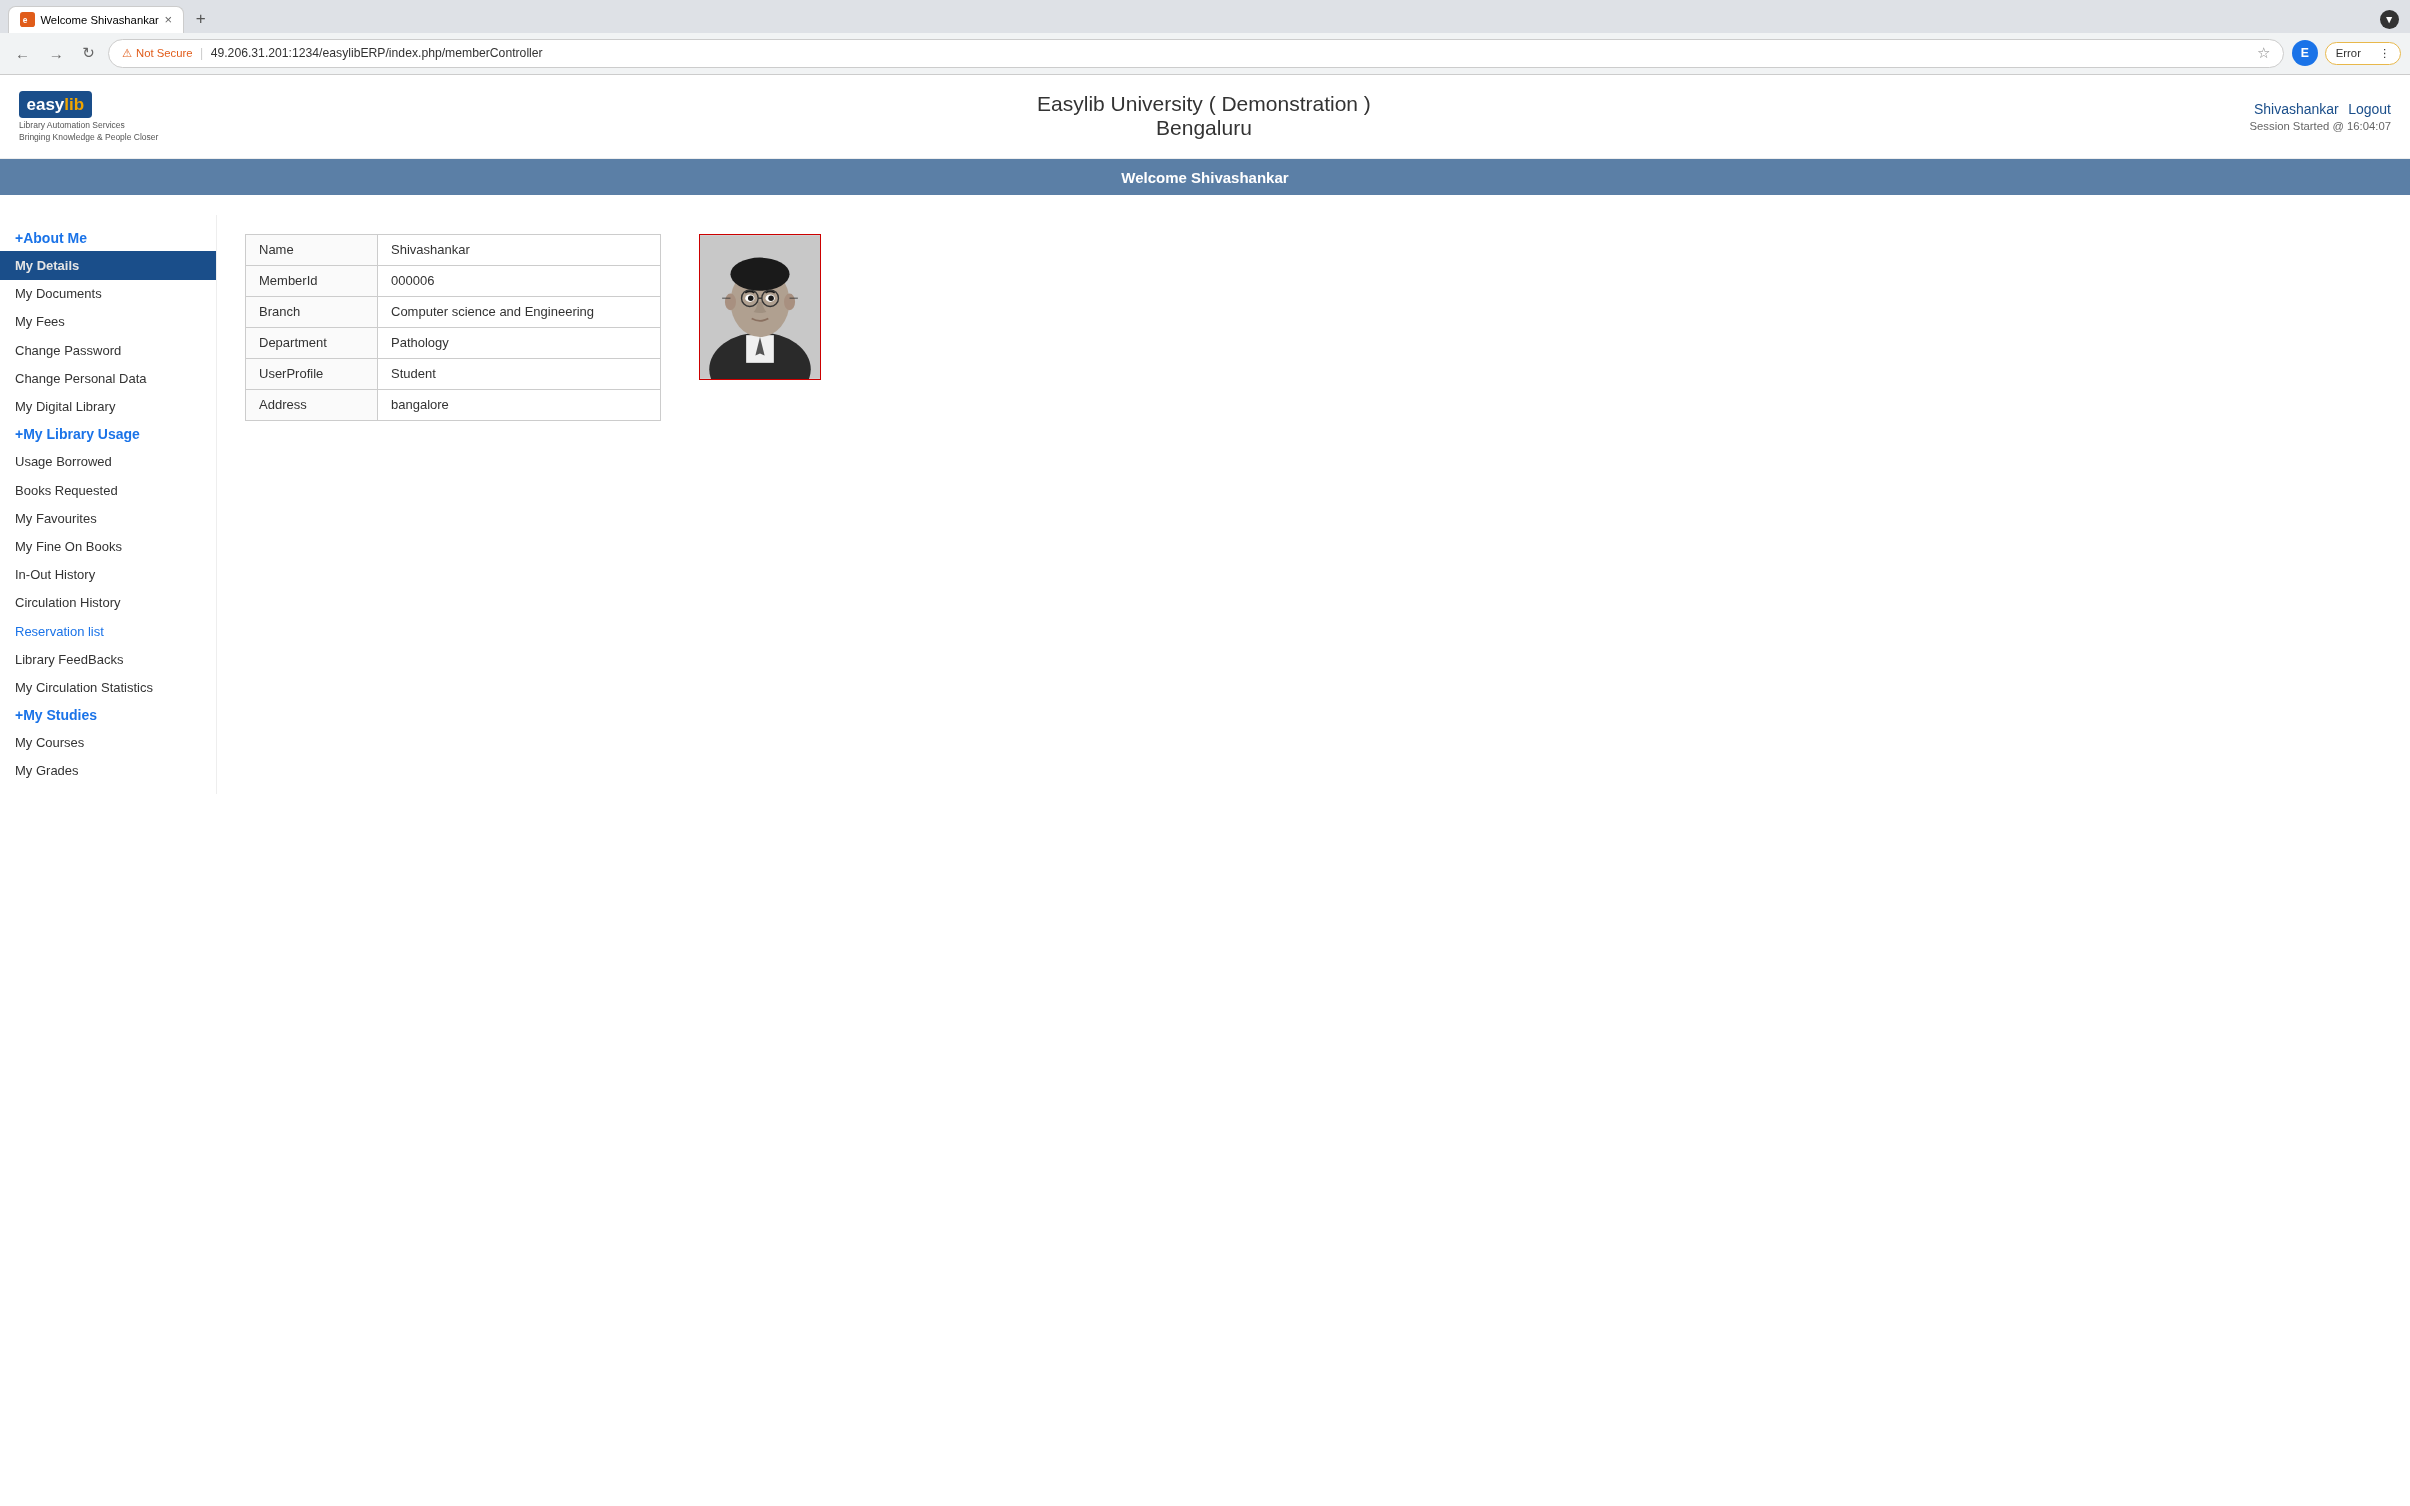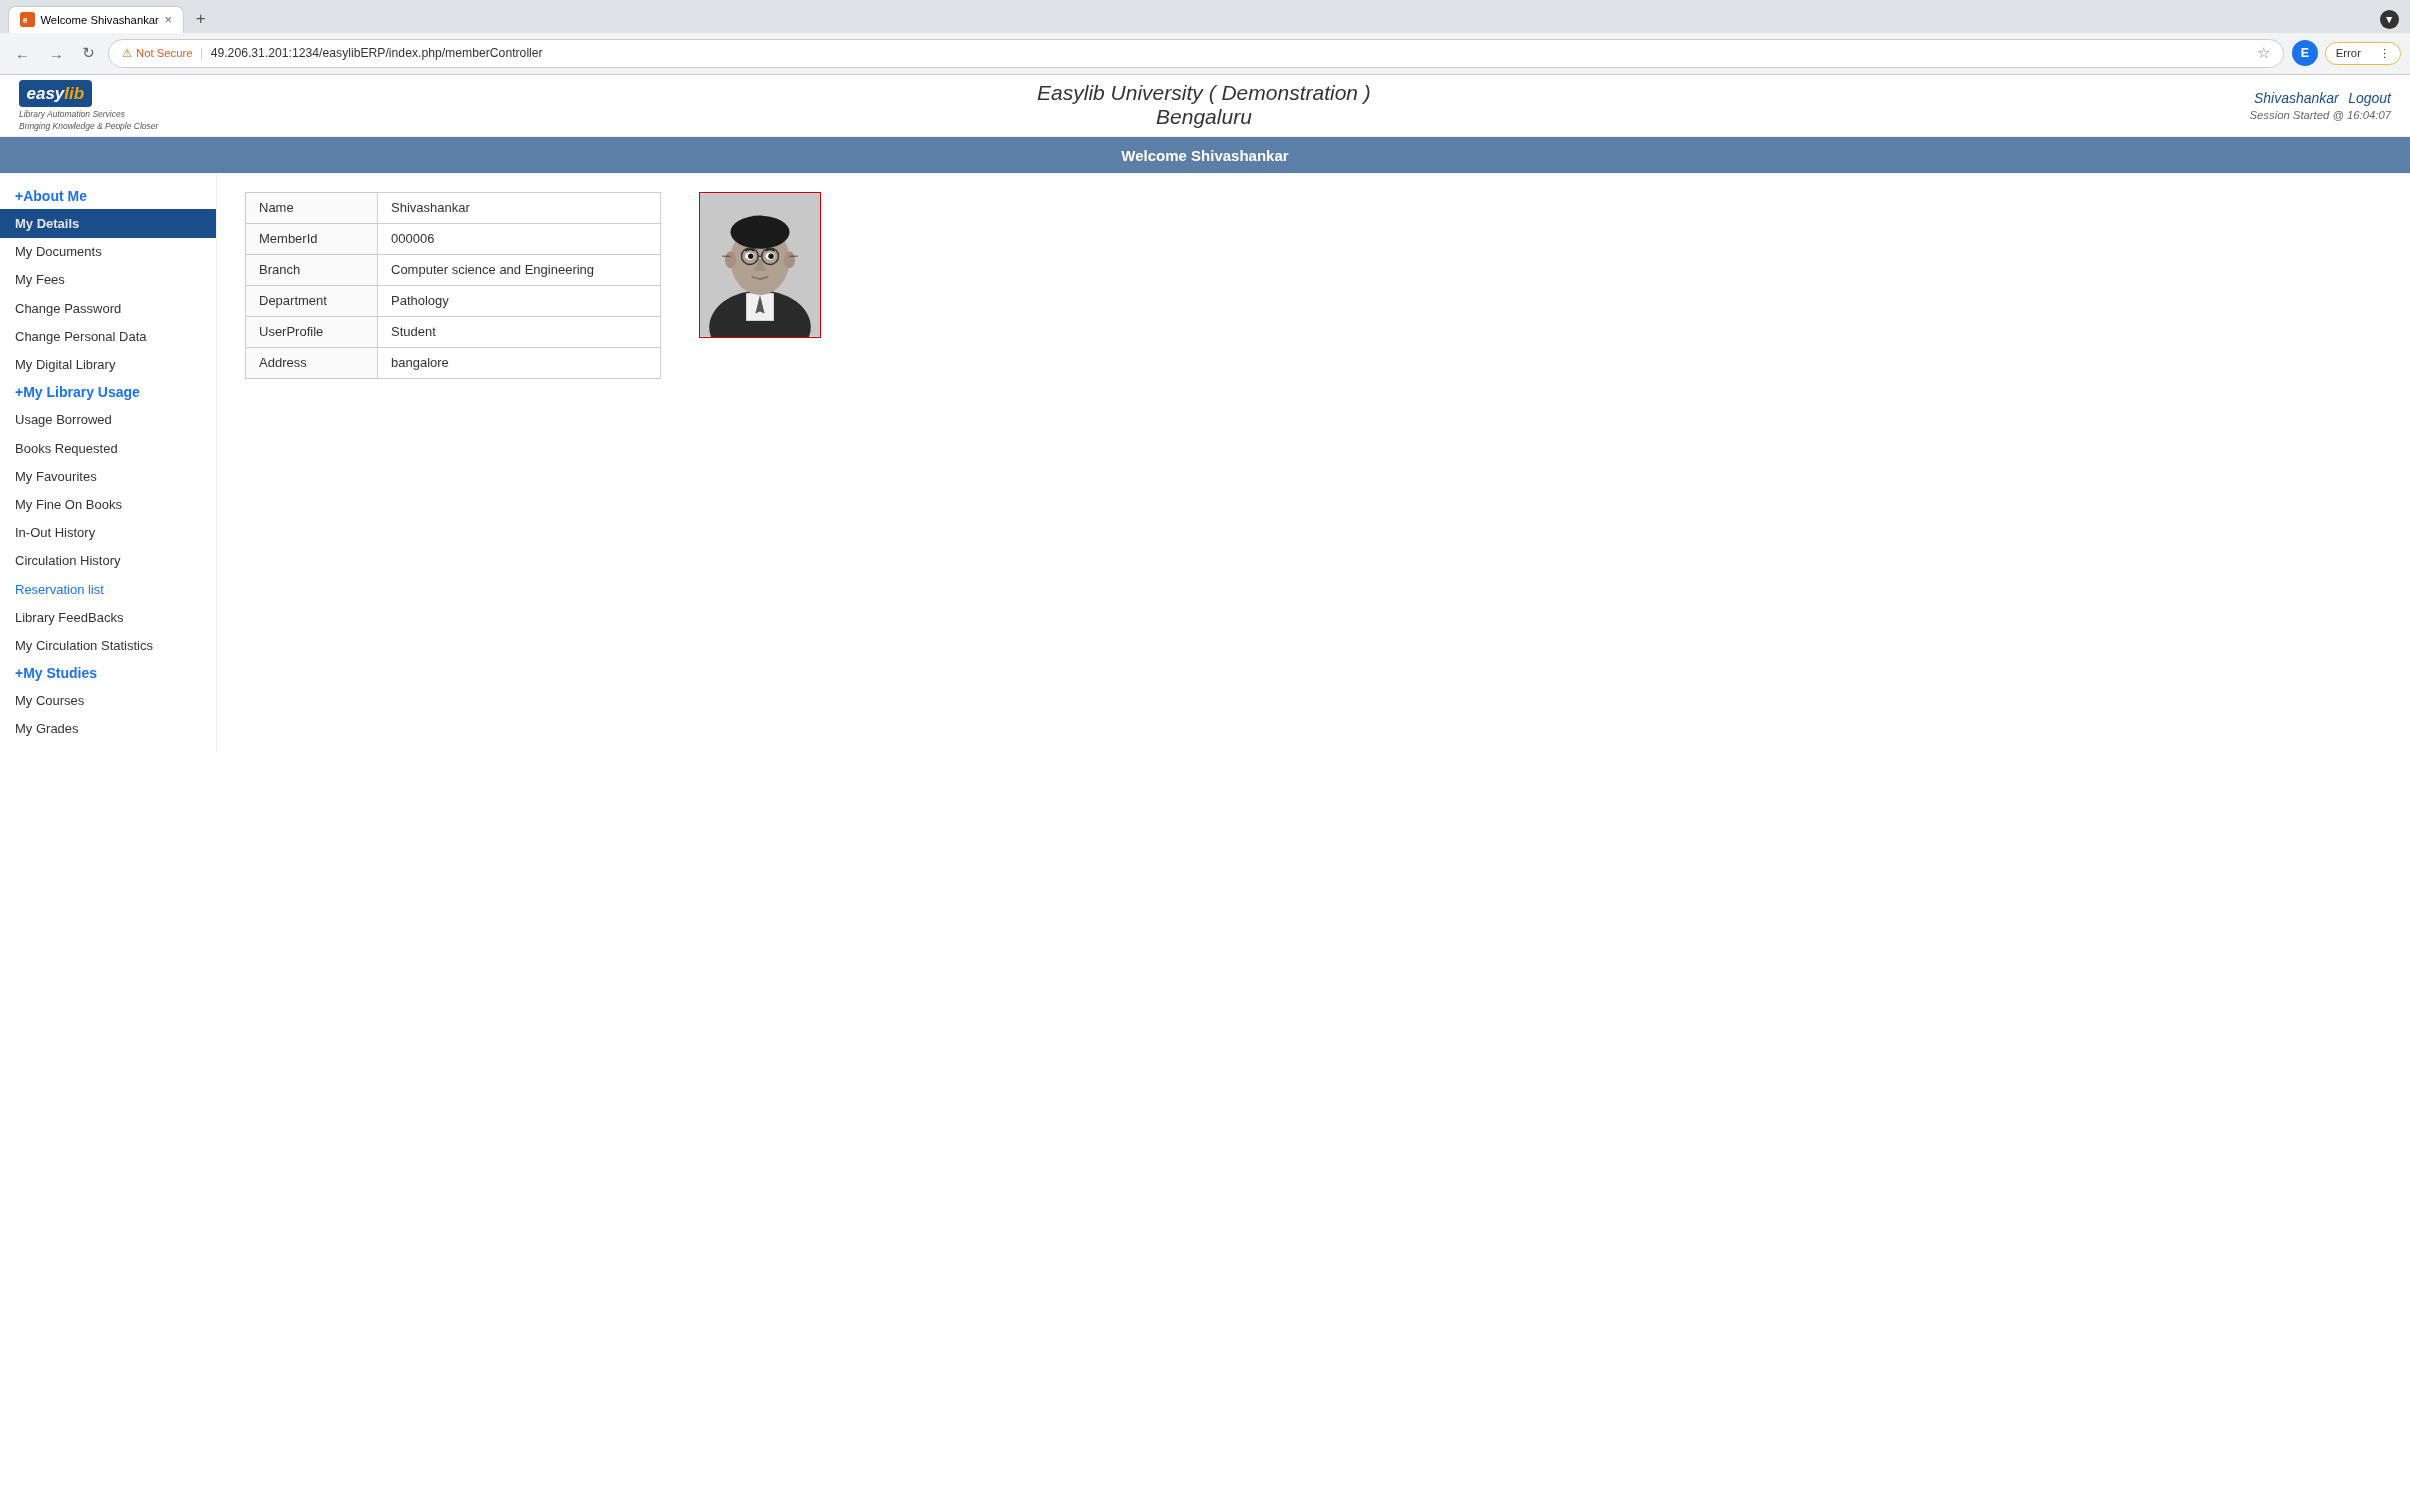--- a/index.html
+++ b/index.html
@@ -27,40 +27,40 @@
     .url-text { color: #333; font-size: 12.2px; }
     .star-btn { font-size: 15px; color: #888; cursor: pointer; margin-left: auto; }
     .profile-btn { width: 26px; height: 26px; border-radius: 50%; background: #1a73e8; color: white; font-size: 12.2px; font-weight: bold; display: flex; align-items: center; justify-content: center; cursor: pointer; }
     .error-btn { border: 0.9px solid #e8b84b; border-radius: 19px; padding: 3.8px 9.4px; font-size: 11.3px; color: #333; background: white; cursor: pointer; display: flex; align-items: center; gap: 18px; }
     .ext-icon { width: 22.6px; height: 22.6px; border-radius: 50%; background: #333; color: white; font-size: 9.4px; display: flex; align-items: center; justify-content: center; }
 
     
     .page-wrapper { background: white; min-height: calc(100vh - 75px); }
 
     
-    .site-header { display: flex; align-items: center; justify-content: space-between; padding: 5px 19px; background: white; border-bottom: 0.9px solid #eee; font-style: italic; }
+    .site-header { display: flex; align-items: center; justify-content: space-between; padding: 16px 19px; background: white; border-bottom: 0.9px solid #eee; }
     .logo { display: flex; flex-direction: column; align-items: flex-start; }
     .logo-box { background: #1a4e8a; padding: 3.8px 7.5px; border-radius: 3.8px; }
     .logo-text { font-size: 17px; font-weight: bold; }
     .logo-text .easy { color: white; }
     .logo-text .lib { color: #f0a500; }
     .logo-sub { font-size: 8.5px; color: #555; margin-top: 1.9px; }
     .site-title { text-align: center; }
     .site-title h1 { font-size: 21px; color: #333; font-weight: normal; }
     .site-title h2 { font-size: 21px; color: #333; font-weight: normal; }
     .user-info { text-align: right; }
     .user-links { display: flex; gap: 9.4px; justify-content: flex-end; }
     .user-link { color: #1a4e8a; text-decoration: none; font-size: 14px; cursor: pointer; }
     .session-info { font-size: 11.3px; color: #666; margin-top: 3.8px; }
 
     
     .welcome-bar { background: #5b7fa6; color: white; text-align: center; padding: 9.4px; font-size: 15px; font-weight: bold; }
 
     
-    .content-area { display: flex; }
+    .content-area { display: flex; margin-top: 20px; }
 
     
     .sidebar { width: 217px; min-width: 217px; background: white; padding: 9.4px 0; border-right: 0.9px solid #eee; }
     .sidebar-section-title { color: #1a73e8; font-weight: bold; font-size: 14px; padding: 5.6px 15px; cursor: pointer; }
     .sidebar-item { padding: 6.6px 15px; font-size: 13px; color: #333; cursor: pointer; }
     .sidebar-item.active { background: #1a4e8a; color: #e5e5e5; font-weight: bold; }
     .sidebar-item.link { color: #1a73e8; }
 
     
     .main-content { flex: 1; padding: 19px 28px; }

